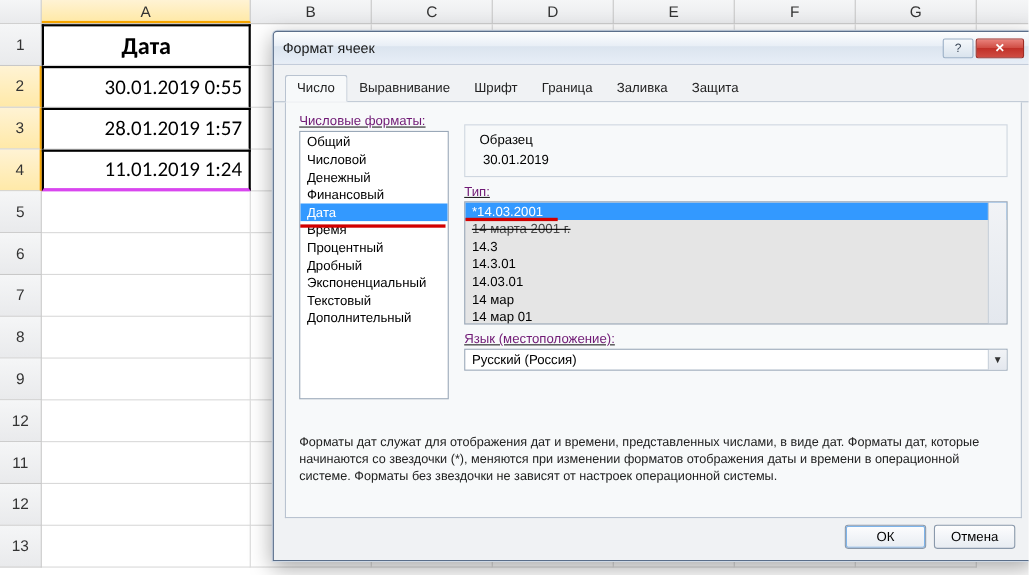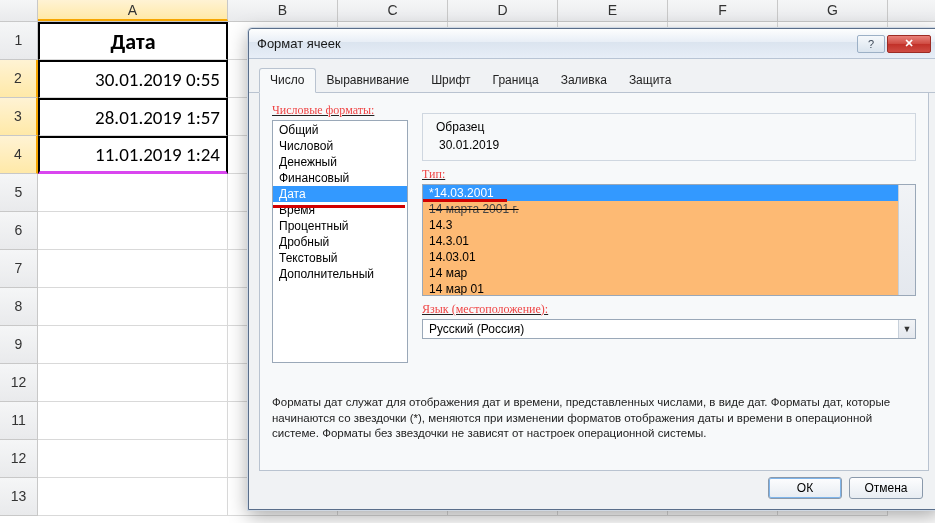--- a/index.html
+++ b/index.html
@@ -160,23 +160,22 @@
   }
   .two-col {
     display: flex;
     gap: 14px;
     height: 260px;
   }
   .col-left { width: 136px; display:flex; flex-direction:column; }
   .col-right { flex: 1; display:flex; flex-direction:column; }
   .lbl {
     font-size: 12px;
-    color: #ef4444;
+    color: #701a75;
     margin-bottom: 2px;
-    font-family: Liberation Serif, serif;
   }
   .lbl.u { text-decoration: underline; text-decoration-color:#222; }
   .listbox {
     border: 1px solid #9aa8b8;
     background: #fff;
     flex: 1;
     overflow: hidden;
     padding: 1px 0;
   }
   .listbox .item {
@@ -200,21 +199,21 @@
     background: #f7f9fa;
     display: inline-block;
     padding: 0 3px;
   }
   .sample-val {
     font-size: 12px;
     padding-left: 8px;
   }
   .type-list {
     border: 1px solid #9aa8b8;
-    background: #fdba74;
+    background: #e5e5e5;
     height: 112px;
     overflow: hidden;
     position: relative;
   }
   .type-list .sbar {
     position: absolute;
     right: 0; top: 0; bottom: 0;
     width: 17px;
     background: linear-gradient(#f1f3f6,#e4e8ee);
     border-left: 1px solid #c7d0da;
@@ -462,20 +461,21 @@
         <div class="lbl u">Числовые форматы:</div>
         <div class="listbox" style="position:relative">
           <div class="item">Общий</div>
           <div class="item">Числовой</div>
           <div class="item">Денежный</div>
           <div class="item">Финансовый</div>
           <div class="item selected">Дата</div>
           <div class="item">Время</div>
           <div class="item">Процентный</div>
           <div class="item">Дробный</div>
+          <div class="item">Экспоненциальный</div>
           <div class="item">Текстовый</div>
           <div class="item">Дополнительный</div>
           <div class="red-mark" style="left:-28px; width:160px; top:84px;"></div>
         </div>
       </div>
 
       <div class="col-right">
         <div class="sample-box" style="margin-top:10px;">
           <div class="sample-legend">Образец</div>
           <div class="sample-val">30.01.2019</div>

